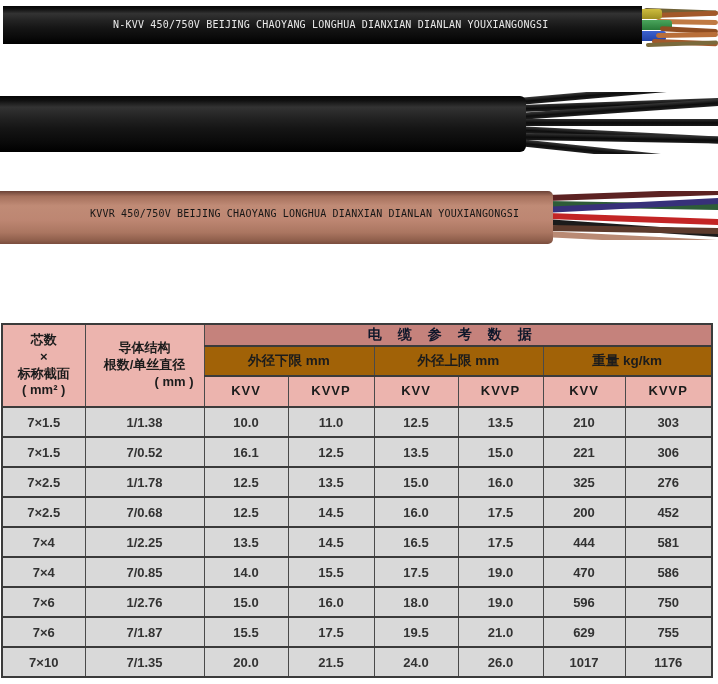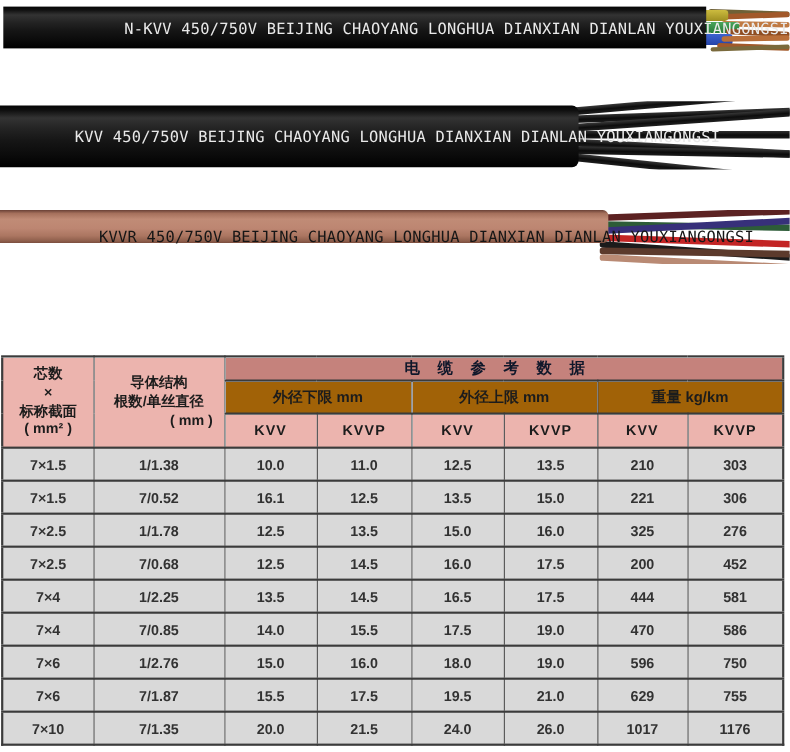--- a/index.html
+++ b/index.html
@@ -10,21 +10,21 @@
   .cable { position:absolute; left:0; width:718px; }
   .jacket { position:absolute; top:0; bottom:0; left:0; z-index:2; }
   .jacket-black {
     background:linear-gradient(180deg,#050505 0%,#101010 8%,#333333 20%,#232323 38%,#151515 58%,#0a0a0a 82%,#000000 100%);
   }
   .jacket-brown {
     background:linear-gradient(180deg,#6b4237 0%,#a5705c 10%,#c08b76 28%,#bd8672 55%,#ab7661 78%,#8f5f4c 93%,#7a4d3e 100%);
   }
   .cable-print {
     position:absolute; z-index:3; white-space:nowrap;
-    font-family:"DejaVu Sans Mono", monospace; font-size:14px; letter-spacing:0.2px;
+    font-family:"DejaVu Sans Mono", monospace; font-size:10px; letter-spacing:0.2px;
   }
   .print-light { color:#e9e9e9; }
   .print-dark { color:#161616; }
   .wires { position:absolute; z-index:1; overflow:hidden; }
   .strand { position:absolute; border-radius:3px; transform-origin:left center; }
 
   
   table.spec {
     position:absolute; top:323px; left:1px; width:710px;
     border-collapse:collapse; table-layout:fixed;
@@ -68,24 +68,23 @@
   <div class="wires" style="left:518px; top:-4px; width:200px; height:62px;">
     <div class="strand" style="top:6px; left:0; width:210px; height:7px; background:linear-gradient(180deg,#3a3a3a,#0d0d0d 55%,#1f1f1f); transform:rotate(-5deg);"></div>
     <div class="strand" style="top:13px; left:0; width:210px; height:7px; background:linear-gradient(180deg,#343434,#0c0c0c 55%,#1d1d1d); transform:rotate(-2deg);"></div>
     <div class="strand" style="top:21px; left:0; width:210px; height:7px; background:linear-gradient(180deg,#383838,#0d0d0d 55%,#202020); transform:rotate(-4deg);"></div>
     <div class="strand" style="top:27px; left:0; width:210px; height:7px; background:linear-gradient(180deg,#303030,#0a0a0a 55%,#1b1b1b); transform:rotate(0deg);"></div>
     <div class="strand" style="top:34px; left:0; width:210px; height:7px; background:linear-gradient(180deg,#3a3a3a,#0e0e0e 55%,#212121); transform:rotate(3deg);"></div>
     <div class="strand" style="top:41px; left:0; width:210px; height:7px; background:linear-gradient(180deg,#333333,#0b0b0b 55%,#1c1c1c); transform:rotate(1deg);"></div>
     <div class="strand" style="top:47px; left:0; width:210px; height:7px; background:linear-gradient(180deg,#363636,#0c0c0c 55%,#1e1e1e); transform:rotate(6deg);"></div>
   </div>
   <div class="jacket jacket-black" style="left:0; width:526px; border-radius:0 6px 6px 0;"></div>
-  <span class="cable-print print-light" style="left:68px; top:21px;">KVV 450/750V BEIJING CHAOYANG LONGHUA DIANXIAN DIANLAN YOUXIANGONGSI</span>
 </div>
 
-<div class="cable" style="top:191px; height:30px;">
+<div class="cable" style="top:191px; height:53px;">
   <div class="wires" style="left:545px; top:0px; width:173px; height:49px;">
     <div class="strand" style="top:4px; left:0; width:185px; height:6px; background:#5c2222; transform:rotate(-2deg);"></div>
     <div class="strand" style="top:10px; left:0; width:185px; height:6px; background:#2d5c38; transform:rotate(1deg);"></div>
     <div class="strand" style="top:16px; left:0; width:185px; height:6px; background:#37307a; transform:rotate(-3deg);"></div>
     <div class="strand" style="top:22px; left:0; width:185px; height:6px; background:#c32525; transform:rotate(2deg);"></div>
     <div class="strand" style="top:28px; left:0; width:185px; height:6px; background:#1b1b1b; transform:rotate(4deg);"></div>
     <div class="strand" style="top:34px; left:0; width:185px; height:6px; background:#5c3a2c; transform:rotate(1deg);"></div>
     <div class="strand" style="top:40px; left:0; width:185px; height:6px; background:#b98a74; transform:rotate(3deg);"></div>
   </div>
   <div class="jacket jacket-brown" style="left:0; width:553px; border-radius:0 5px 5px 0;"></div>

